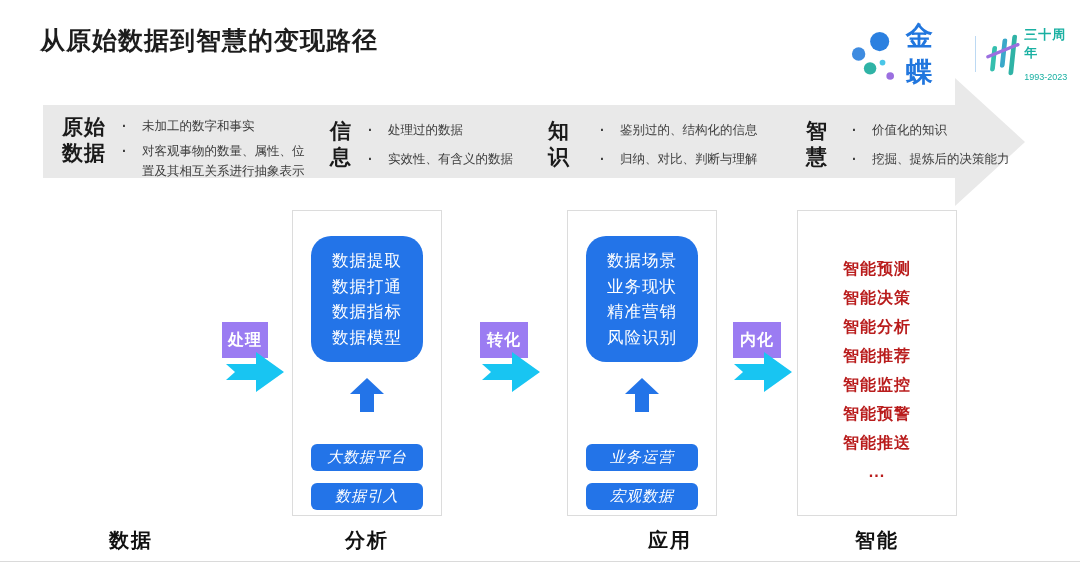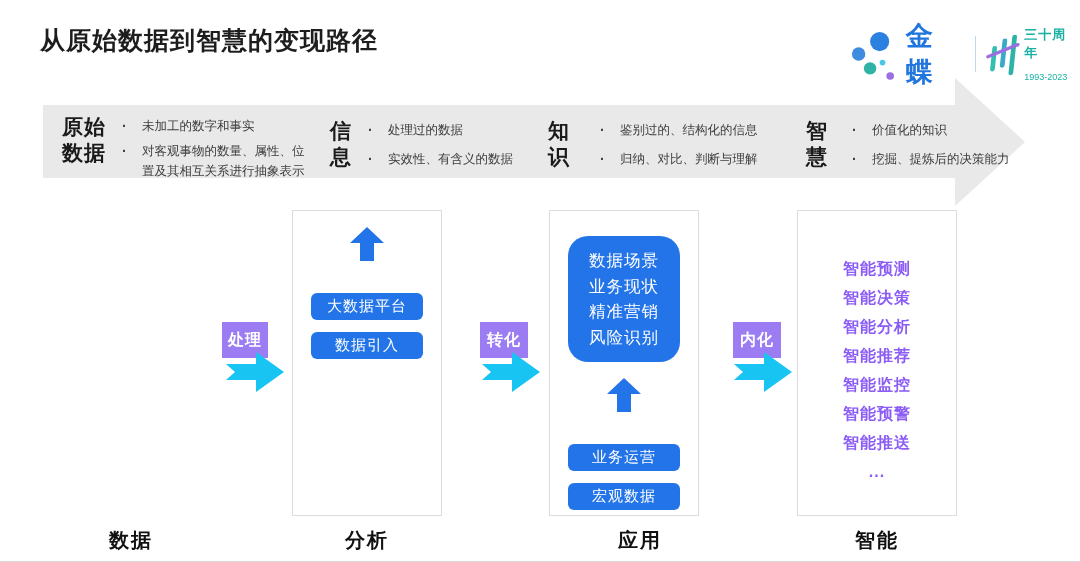--- a/index.html
+++ b/index.html
@@ -46,27 +46,27 @@
     display:flex; align-items:center; justify-content:center; letter-spacing:1px; }
   .right-arrow { position:absolute; top:352px; }
 
   
   .col-flex { display:flex; flex-direction:column; align-items:center; }
   .blue-card { margin-top:25px; width:112px; min-height:106px; background:#2374e8; border-radius:20px;
     color:#fff; font-size:16.5px; line-height:1.55; text-align:center; white-space:pre-line;
     display:flex; align-items:center; justify-content:center; padding:12px 6px; letter-spacing:1px; }
   .up-arrow { margin-top:16px; }
   .btn-blue { width:112px; height:27px; background:#2374e8; border-radius:6px; color:#fff; font-size:15px;
-    display:flex; align-items:center; justify-content:center; letter-spacing:1px; }
+    display:flex; align-items:center; justify-content:center; letter-spacing:1px;font-style:italic; }
   .btn1 { margin-top:32px; }
   .btn2 { margin-top:12px; }
 
   
   .ai-list { padding-top:43px; text-align:center; }
-  .ai-item { font-size:16px; font-weight:bold; color:#8b5cf6; line-height:29px; letter-spacing:1px; }
+  .ai-item { font-size:16px; font-weight:bold; color:#b91c1c; line-height:29px; letter-spacing:1px; }
 
   
   .footer-label { position:absolute; top:527px; text-align:center; font-size:20px; font-weight:bold; color:#111; letter-spacing:2px; }
 
   .bottom-edge { position:absolute; left:0; right:0; bottom:0; height:1px; background:#dadada; }
 </style>
 </head>
 <body>
 
 <div class="canvas">
@@ -161,33 +161,37 @@
     </div>
   </div>
 
 
   <div class="badge" style="left:222px; width:46px;">处理</div>
   <svg class="right-arrow" style="left:226px;" width="58" height="40" viewBox="0 0 58 40">
     <polygon points="0,12 30,12 30,0 58,20 30,40 30,28 0,28 9,20" fill="#18c5f2"></polygon>
   </svg>
 
   <div class="col-box col-flex" style="left:292px; width:150px;">
+    <div class="blue-card">数据提取
+数据打通
+数据指标
+数据模型</div>
     <svg class="up-arrow" width="34" height="34" viewBox="0 0 34 34">
       <polygon points="17,0 34,16 24,16 24,34 10,34 10,16 0,16" fill="#2374e8"></polygon>
     </svg>
     <div class="btn-blue btn1">大数据平台</div>
     <div class="btn-blue btn2">数据引入</div>
   </div>
 
   <div class="badge" style="left:480px; width:48px;">转化</div>
   <svg class="right-arrow" style="left:482px;" width="58" height="40" viewBox="0 0 58 40">
     <polygon points="0,12 30,12 30,0 58,20 30,40 30,28 0,28 9,20" fill="#18c5f2"></polygon>
   </svg>
 
-  <div class="col-box col-flex" style="left:549px; width:150px;">
+  <div class="col-box col-flex" style="left:567px; width:150px;">
     <div class="blue-card">数据场景
 业务现状
 精准营销
 风险识别</div>
     <svg class="up-arrow" width="34" height="34" viewBox="0 0 34 34">
       <polygon points="17,0 34,16 24,16 24,34 10,34 10,16 0,16" fill="#2374e8"></polygon>
     </svg>
     <div class="btn-blue btn1">业务运营</div>
     <div class="btn-blue btn2">宏观数据</div>
   </div>
@@ -205,17 +209,17 @@
       <div class="ai-item">智能推荐</div>
       <div class="ai-item">智能监控</div>
       <div class="ai-item">智能预警</div>
       <div class="ai-item">智能推送</div>
       <div class="ai-item">...</div>
     </div>
   </div>
 
   <div class="footer-label" style="left:57px; width:148px;">数据</div>
   <div class="footer-label" style="left:292px; width:150px;">分析</div>
-  <div class="footer-label" style="left:565px; width:150px;">应用</div>
+  <div class="footer-label" style="left:595px; width:150px;">应用</div>
   <div class="footer-label" style="left:797px; width:160px;">智能</div>
 
   <div class="bottom-edge"></div>
 </div>
 
 </body></html>

